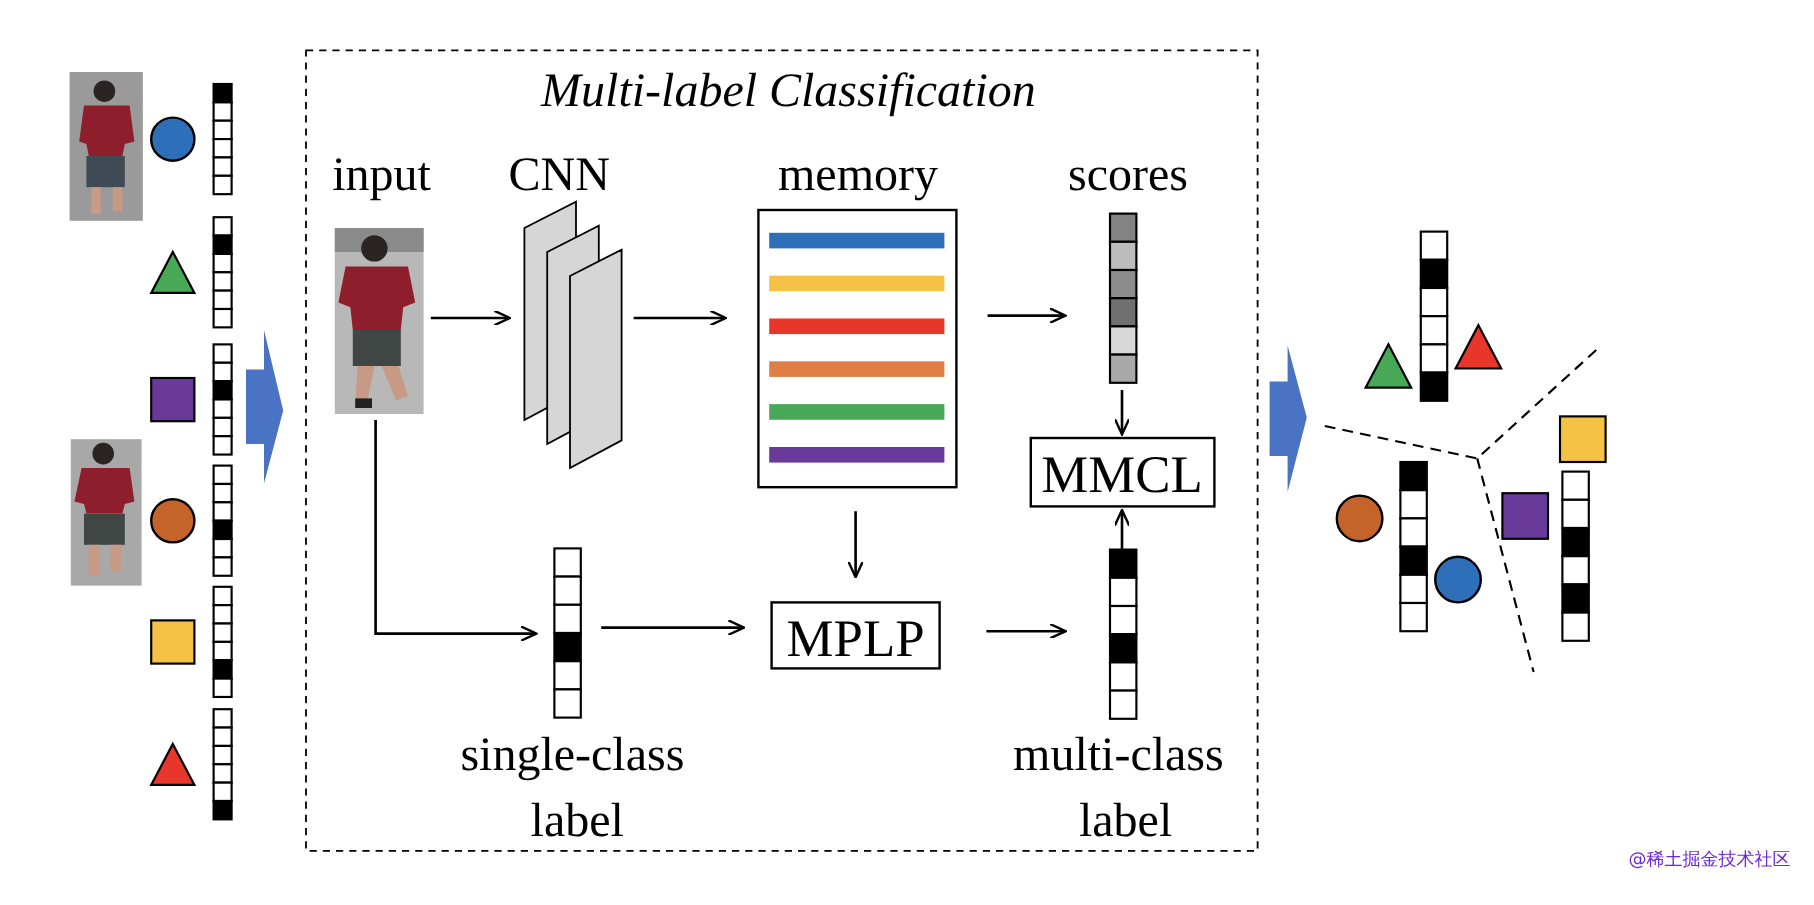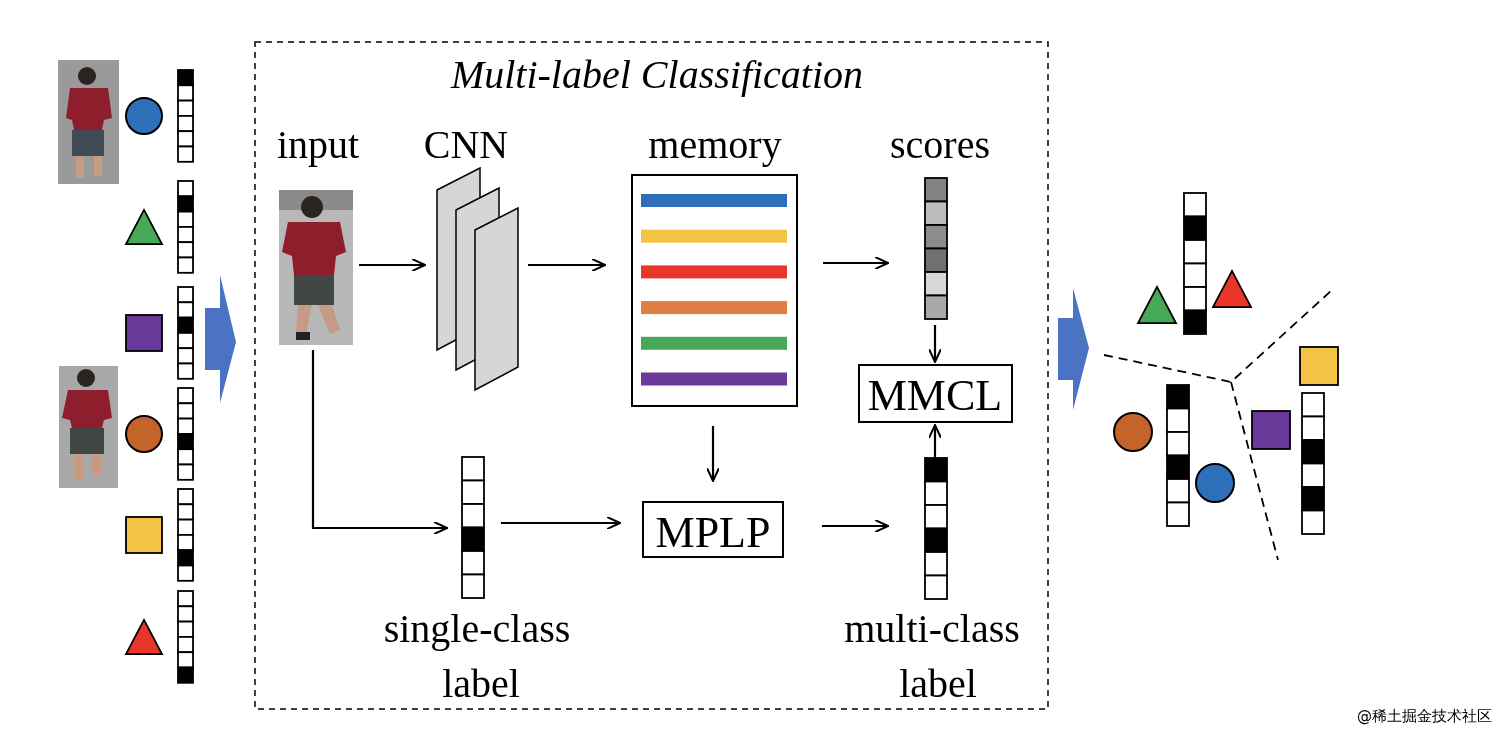--- a/index.html
+++ b/index.html
@@ -2,21 +2,21 @@
 <html><head>
 <meta charset="utf-8">
 <style>
   html, body { margin: 0; padding: 0; background: #ffffff; }
   body { width: 1512px; height: 754px; position: relative; overflow: hidden; font-family: "Liberation Serif", "DejaVu Serif", serif; }
   #stage { position: absolute; left: 0; top: 0; width: 1512px; height: 742px; }
   svg text { font-family: "Liberation Serif", "DejaVu Serif", serif; fill: #000; }
   .title { font-style: italic; font-size: 40px; }
   .lbl { font-size: 40px; }
   .boxlbl { font-size: 44px; }
-  .wm { position: absolute; right: 20px; bottom: 16px; font-family: "DejaVu Sans", sans-serif; font-size: 15px; color: #000000; }
+  .wm { position: absolute; right: 20px; bottom: 16px; font-family: "DejaVu Sans", sans-serif; font-size: 15px; color: #6d28d9; }
 </style>
 </head>
 <body>
 
 <div id="stage">
 <svg id="svg" width="1512" height="754" viewBox="0 0 1512 754" xmlns="http://www.w3.org/2000/svg">
   <defs>
     <marker id="ah" markerWidth="14" markerHeight="12" refX="12" refY="6" orient="auto" markerUnits="userSpaceOnUse">
       <path d="M0,0 L13,6 L0,12" fill="none" stroke="#000" stroke-width="2"></path>
     </marker>

